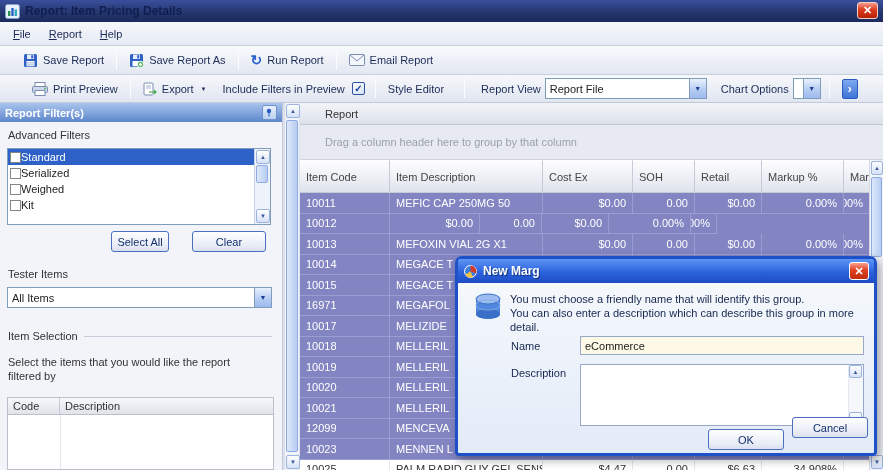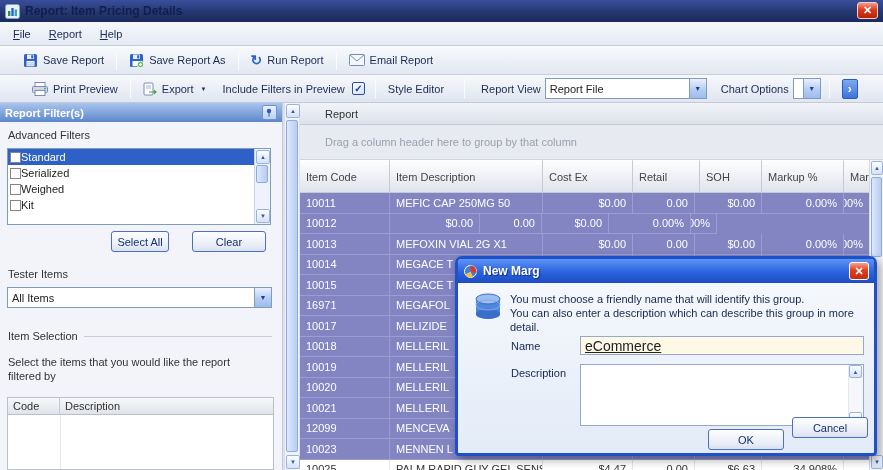--- a/index.html
+++ b/index.html
@@ -116,21 +116,21 @@
   .dlg-title-text{color:#fff;font-weight:bold;font-size:12px;flex:1;margin-left:5px;
     text-shadow:1px 1px 1px rgba(0,0,0,.45);}
   .dlg-close{width:20px;height:18px;background:linear-gradient(180deg,#f7a08f,#e0401f 45%,#c22e10);
     border:1px solid #fff;border-radius:3px;color:#fff;font-weight:bold;font-size:11px;
     display:flex;align-items:center;justify-content:center;}
   .dlg-body{position:relative;height:170px;}
   .dlg-icon{position:absolute;left:14px;top:10px;}
   .dlg-msg{position:absolute;left:52px;top:9px;color:#16264e;line-height:14px;}
   .dlg-label{position:absolute;left:53px;color:#16264e;}
   .fld-name{position:absolute;left:122px;top:53px;width:284px;height:19px;background:#fdf9e6;
-    border:1px solid #98a8c8;padding:0 4px;font-family:"Liberation Sans",sans-serif;font-size:14px;color:#222;text-decoration:underline;}
+    border:1px solid #98a8c8;padding:0 4px;font-family:"Liberation Sans",sans-serif;font-size:11px;color:#222;}
   .fld-desc{position:absolute;left:122px;top:81px;width:284px;height:62px;background:#fff;border:1px solid #98a8c8;}
   .fld-desc .rail{position:absolute;right:0;top:0;bottom:0;width:15px;border-left:1px solid #e4e8f0;background:#f5f7fb;}
   .rail .sb-btn{width:13px;height:13px;margin:0;position:absolute;left:0;}
   .rail .sb-btn.up{top:0;}
   .rail .sb-btn.down{bottom:0;}
   .dlg-ok{position:absolute;left:250px;top:146px;width:76px;height:21px;}
   .dlg-cancel{position:absolute;left:334px;top:134px;width:76px;height:21px;}
 </style>
 </head>
 <body>
@@ -324,22 +324,22 @@
   <div class="rpanel-header">
     <span>Report</span>
   </div>
   <div class="groupbar">
     <span>Drag a column header here to group by that column</span>
   </div>
   <div class="grid-header">
       <div class="gh-cell" style="width: 90px;">Item Code</div>
       <div class="gh-cell" style="width: 153px;">Item Description</div>
       <div class="gh-cell" style="width: 90px;">Cost Ex</div>
+      <div class="gh-cell" style="width: 62px;">SOH</div>
       <div class="gh-cell" style="width: 67px;">Retail</div>
-      <div class="gh-cell" style="width: 62px;">SOH</div>
       <div class="gh-cell" style="width: 82px;">Markup %</div>
       <div class="gh-cell" style="width: 26px;">Marg</div>
     </div>
   <div class="grid-body">
       <div class="g-row sel">
         <div class="g-cell l" style="width: 90px;">10011</div>
         <div class="g-cell l" style="width: 153px;">MEFIC CAP 250MG 50</div>
         <div class="g-cell r" style="width: 90px;">$0.00</div>
         <div class="g-cell r" style="width: 62px;">0.00</div>
         <div class="g-cell r" style="width: 67px;">$0.00</div>

